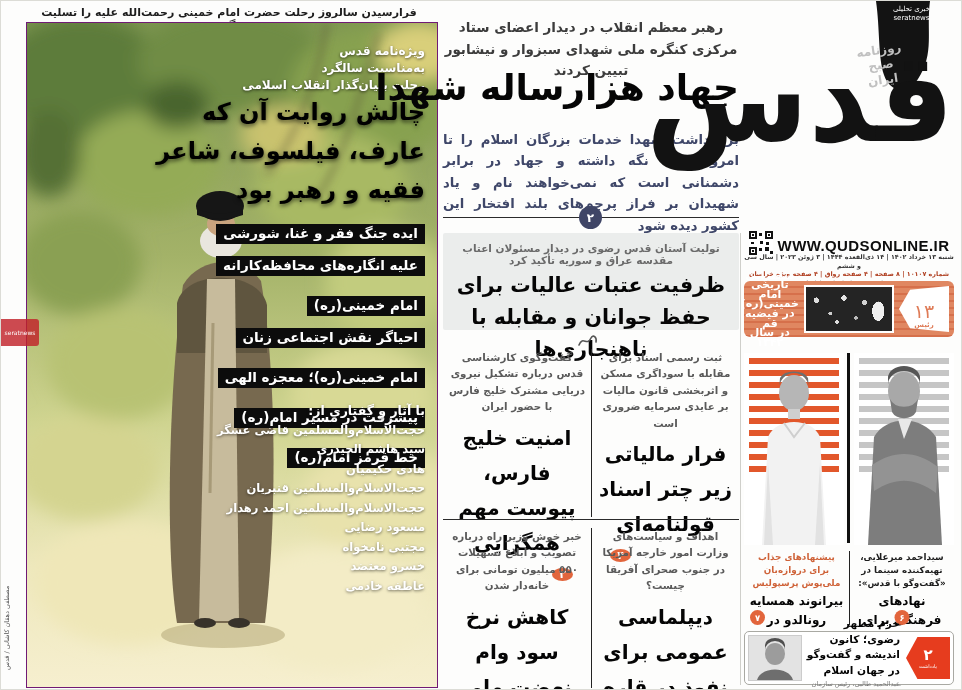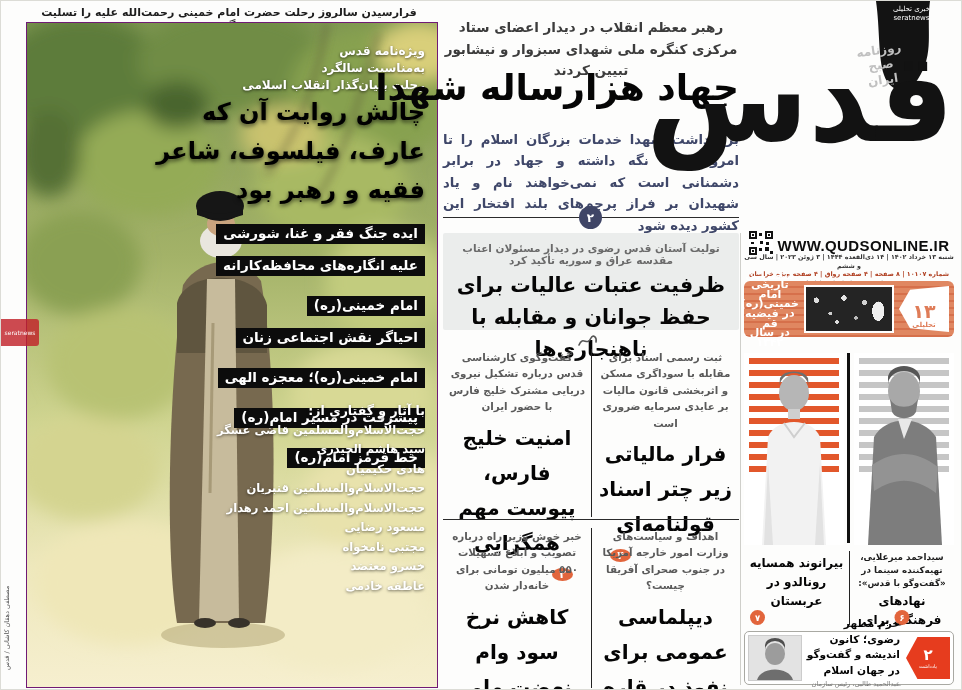--- a/index.html
+++ b/index.html
@@ -81,21 +81,21 @@
   .fineprint{top:252px;width:100%;text-align:center;line-height:8.5px;}
   .fp1{font-size:6.4px;font-weight:bold;color:#333;}
   .fp2{font-size:6.4px;font-weight:bold;color:#b04022;}
   .fp3{font-size:6px;color:#666;}
   .banner{top:280px;right:0;width:100%;height:56px;border-radius:6px;box-sizing:border-box;
           background:repeating-linear-gradient(180deg,#e08761 0 5px,#d6704b 5px 7px);
           display:flex;align-items:center;gap:5px;padding:5px;}
   .shield{width:50px;height:46px;background:#fff;flex:0 0 auto;
           clip-path:polygon(100% 0,100% 100%,22% 92%,0 50%,22% 8%);
           display:flex;flex-direction:column;align-items:center;justify-content:center;}
-  .shield .day{color:var(--banner-orange);font-size:19px;font-weight:700;line-height:20px;margin-top:12px;}
+  .shield .day{color:var(--banner-orange);font-size:19px;font-weight:400;line-height:20px;margin-top:12px;}
   .shield .month{color:var(--banner-orange);font-size:7px;font-weight:bold;}
   .banner-photo{width:86px;height:44px;flex:0 0 auto;border:2px solid #fff;background-color:#242424;
      background-image:
        radial-gradient(circle 3px at 12% 30%,#ddd 90%,transparent 91%),
        radial-gradient(circle 2px at 28% 60%,#ccc 90%,transparent 91%),
        radial-gradient(circle 3px at 44% 25%,#e6e6e6 90%,transparent 91%),
        radial-gradient(circle 2px at 58% 70%,#bbb 90%,transparent 91%),
        radial-gradient(circle 2px at 36% 80%,#ddd 90%,transparent 91%),
        radial-gradient(circle 3px at 68% 35%,#d2d2d2 90%,transparent 91%),
        radial-gradient(ellipse 10px 16px at 84% 55%,#f0f0f0 60%,transparent 61%);}
@@ -334,21 +334,21 @@
 
     <div class="abs fineprint">
       <div class="fp1">شنبه ۱۳ خرداد ۱۴۰۲ | ۱۴ ذی‌القعده ۱۴۴۴ | ۳ ژوئن ۲۰۲۳ | سال سی و ششم</div>
       <div class="fp2">شماره ۱۰۱۰۷ | ۸ صفحه | ۴ صفحه رواق | ۴ صفحه ویژه خراسان</div>
       <div class="fp3">قیمت در مشهد و تهران ۳۰۰۰ تومان | سایر مناطق کشور ۲۰۰۰ تومان</div>
     </div>
 
     <div class="abs banner">
       <div class="shield">
         <div class="day">۱۳</div>
-        <div class="month">تحلیلی</div>
+        <div class="month">رئیس</div>
       </div>
       <div class="banner-photo"></div>
       <div class="banner-caption">
         <div>سخنرانی</div>
         <div>تاریخی</div>
         <div>امام خمینی(ره)</div>
         <div>در فیضیه قم</div>
         <div>در سال ۱۳۴۲</div>
       </div>
     </div>
@@ -380,20 +380,21 @@
     </div>
     <div class="abs cards-div"></div>
 
     <div class="abs sb-news">
       <div class="sb-item first">
         <div class="n-kicker">سیداحمد میرعلایی، تهیه‌کننده سینما در «گفت‌وگو با قدس»:</div>
         <div class="n-headline">نهادهای فرهنگی برای ساخت فیلم‌های مذهبی پیشقدم شوند</div>
         <div class="badge n-badge center">۶</div>
       </div>
       <div class="sb-item">
+        <div class="n-kicker orange">پیشنهادهای جذاب برای دروازه‌بان ملی‌پوش پرسپولیس</div>
         <div class="n-headline">بیرانوند همسایه رونالدو در عربستان</div>
         <div class="badge n-badge left">۷</div>
       </div>
     </div>
 
     <div class="abs note-box">
       <div class="note-badge">
         <div class="num">۲</div>
         <div class="lbl">یادداشت</div>
       </div>

